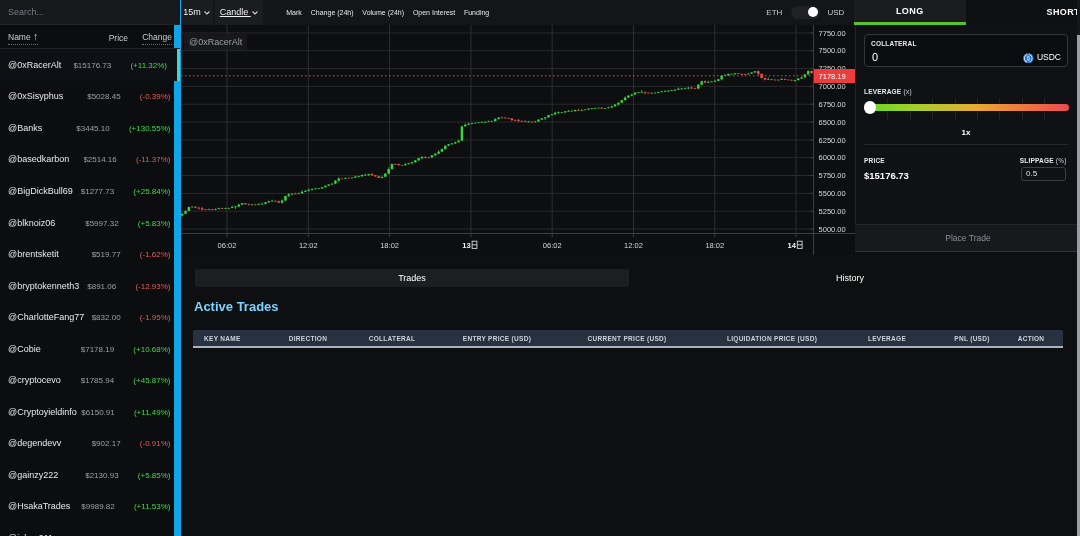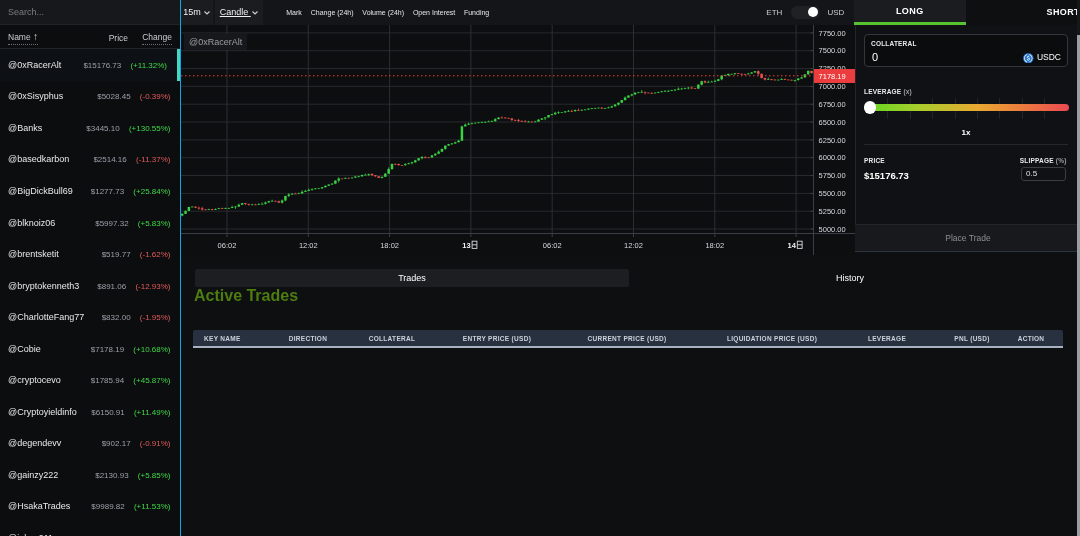--- a/index.html
+++ b/index.html
@@ -1,29 +1,29 @@
 <!DOCTYPE html>
 <html><head><meta charset="utf-8"><style>
 * { margin:0; padding:0; box-sizing:border-box; }
 html,body { width:1080px; height:536px; overflow:hidden; background:#0e0f11; font-family:"Liberation Sans", sans-serif; }
 #root { position:relative; width:1080px; height:536px; }
 .abs { position:absolute; }
 
 
-#sidebar { left:0; top:0; width:181px; height:536px; background:#0c0d0f; border-right:1px solid #0ea5e9; }
+#sidebar { left:0; top:0; width:181px; height:536px; background:#0c0d0f; border-right:7px solid #0ea5e9; }
 #search { position:absolute; left:0; top:0; width:180px; height:25px; background:#17181b; border-bottom:1px solid #222428; color:#787c82; font-size:9px; line-height:25px; padding-left:8px; }
 #lhead { position:absolute; left:0; top:26px; width:180px; height:23px; border-bottom:1px solid #222428; color:#c9ccd1; font-size:8.5px; }
 #lhead .h1 { position:absolute; left:8px; top:6px; border-bottom:1px dotted #6b6f75; padding-bottom:2px; }
 #lhead .h2 { position:absolute; right:52px; top:7px; }
 #lhead .h3 { position:absolute; right:8px; top:6px; border-bottom:1px dotted #6b6f75; padding-bottom:2px;text-align:center; }
 #rows { position:absolute; left:0; top:49px; width:180px; }
 .row { position:relative; height:31.55px; }
 .row .nm { position:absolute; left:8px; top:50%; transform:translateY(-50%); color:#e8e9ea; font-size:9px; }
 .row .pr { position:absolute; right:9.5px; top:50%; transform:translateY(-50%); color:#9aa0a7; font-size:8px; }
-.row .pr .grn, .row .pr .red { margin-left:7px; }
+.row .pr .grn, .row .pr .red { margin-left:17px; }
 .row.sel .pr { right:13px; }
 .row.sel { background:#0d1014; }
 .row.sel:after { content:""; position:absolute; right:0; top:0; width:3.5px; height:100%; background:#45d7c3; }
 .grn { color:#3fd948; }
 .red { color:#e25b5b; }
 
 
 #topbar { left:181px; top:0; width:674px; height:25px; background:#141519; }
 .drop { position:absolute; top:0; height:25px; background:#1b1c20; color:#f0f0f1; font-size:9px; line-height:25px; text-align:center; }
 .menu { position:absolute; top:0; height:25px; line-height:25px; color:#e4e5e7; font-size:7px; transform:translateX(-50%); }
@@ -60,21 +60,21 @@
 #plab { position:absolute; left:8px; top:132px; }
 #slab { position:absolute; right:13.5px; top:132px; }
 #pval { position:absolute; left:8px; top:144.5px; color:#fff; font-size:9.5px; font-weight:bold; }
 #sinput { position:absolute; left:165px; top:142.3px; width:45px; height:14px; border:1px solid #3a3d42; border-radius:3px; color:#dfe1e4; font-size:8px; line-height:12.5px; padding-left:4px; }
 #place { position:absolute; left:-1px; top:199px; width:226px; height:27.5px; background:#17191d; border-top:1px solid #23252a; border-bottom:1px solid #2c3340; color:#8b8f96; font-size:8.5px; text-align:center; line-height:27px; }
 
 
 #tabs { left:181px; top:268.5px; width:886px; height:19px; }
 #tabtrades { position:absolute; left:14px; top:0; width:434px; height:18.5px; background:#1d1e21; border-radius:2px; color:#fff; font-size:9px; text-align:center; line-height:18.5px; }
 #tabhist { position:absolute; left:452px; top:0; width:434px; height:18.5px; color:#fff; font-size:9px; text-align:center; line-height:18.5px; }
-#attl { left:194px; top:287px; color:#4d7c0f; font-size:16px; font-weight:bold; }
+#attl { left:194px; top:299px; color:#7dd3fc; font-size:13px; font-weight:bold; }
 #thead { left:192.5px; top:330px; width:870.5px; height:17.5px; background:#273140; border-bottom:2px solid #a9b2c1; border-radius:2px 2px 0 0; }
 #thead span { position:absolute; top:5px; color:#ccd2dc; font-size:6.5px; font-weight:bold; letter-spacing:.3px; transform:translateX(-50%); white-space:nowrap; }
 
 
 #sbar { left:1076.5px; top:0; width:3.5px; height:536px; background:#16171a; }
 #sthumb { position:absolute; left:0; top:35px; width:3.5px; height:501px; background:#9a9da1; }
 </style></head>
 <body>
 <div id="root">
 

